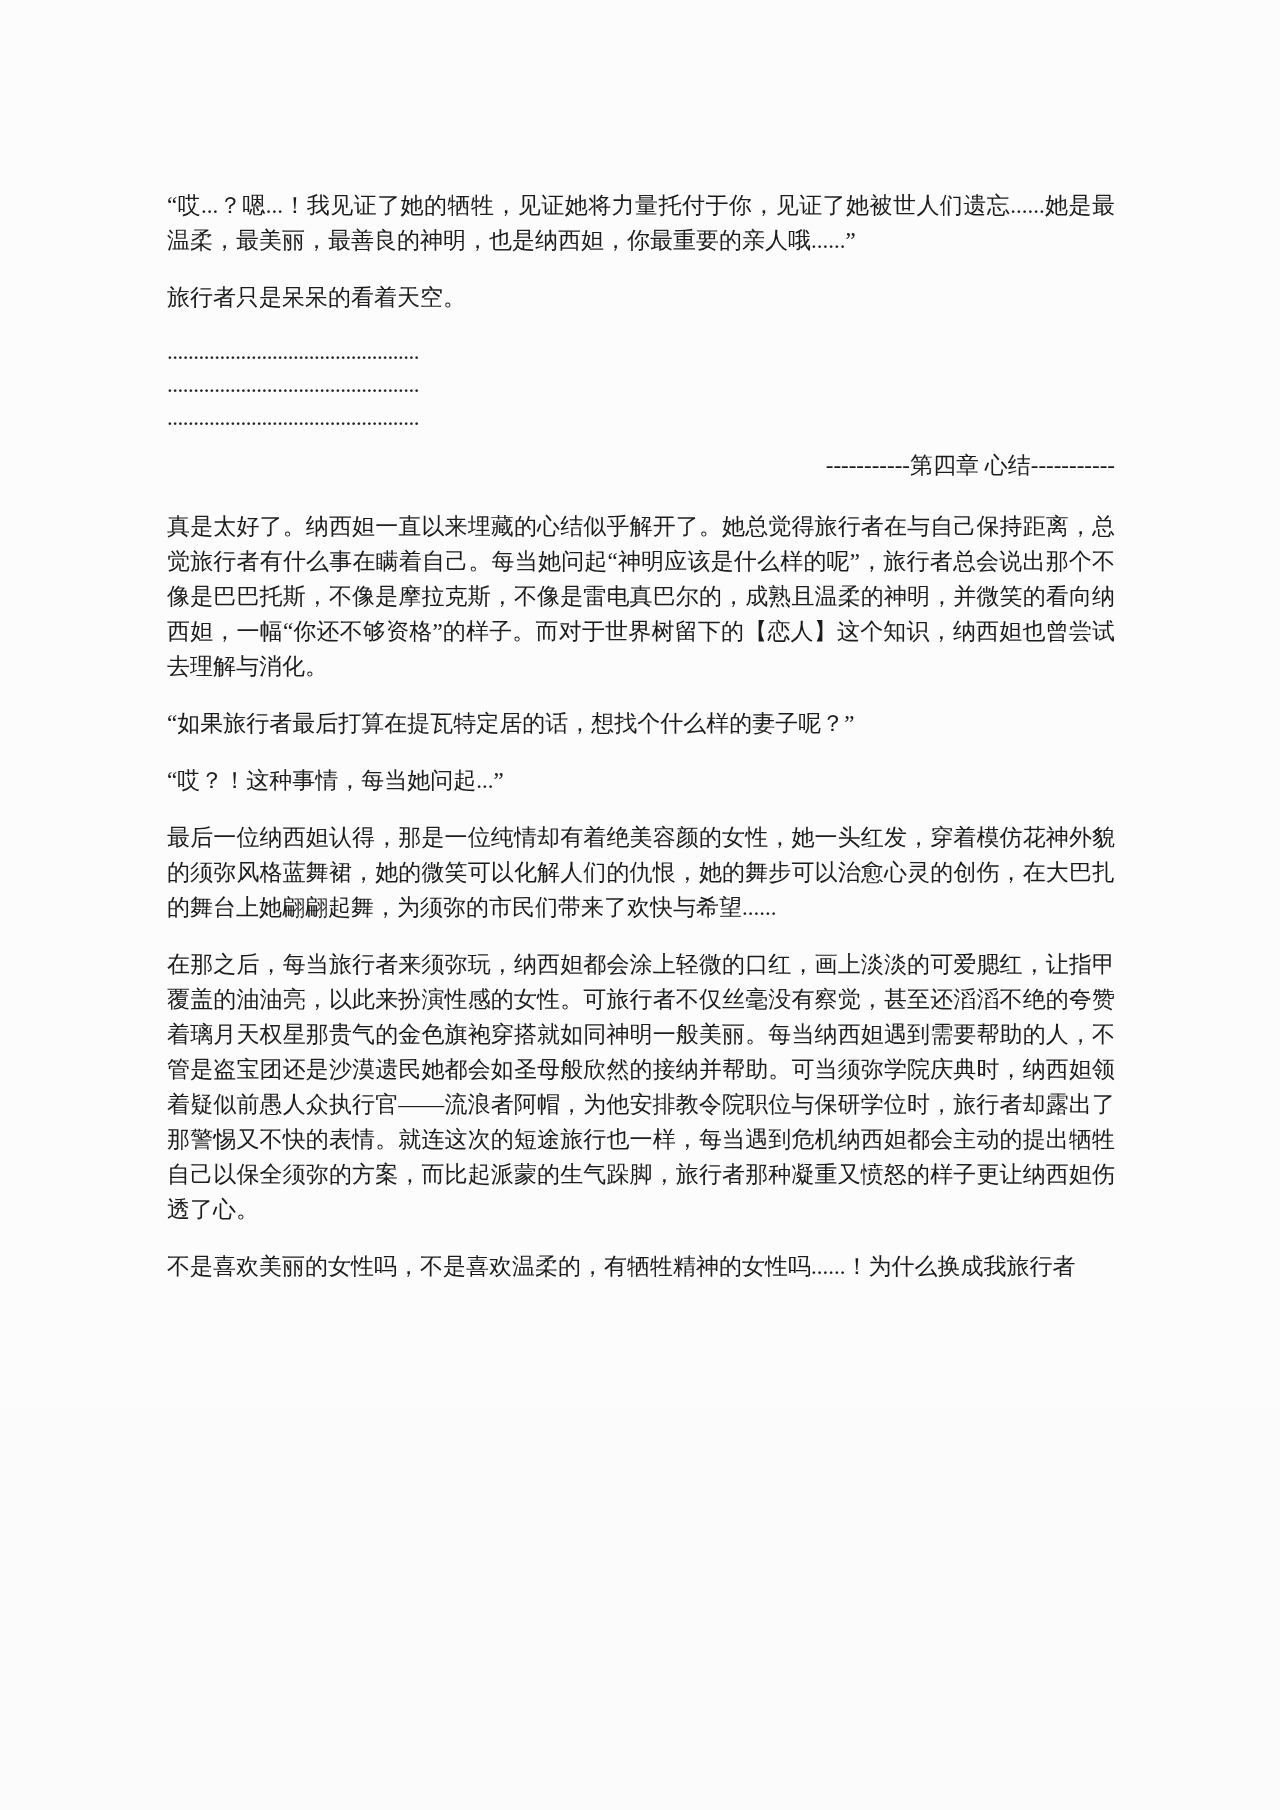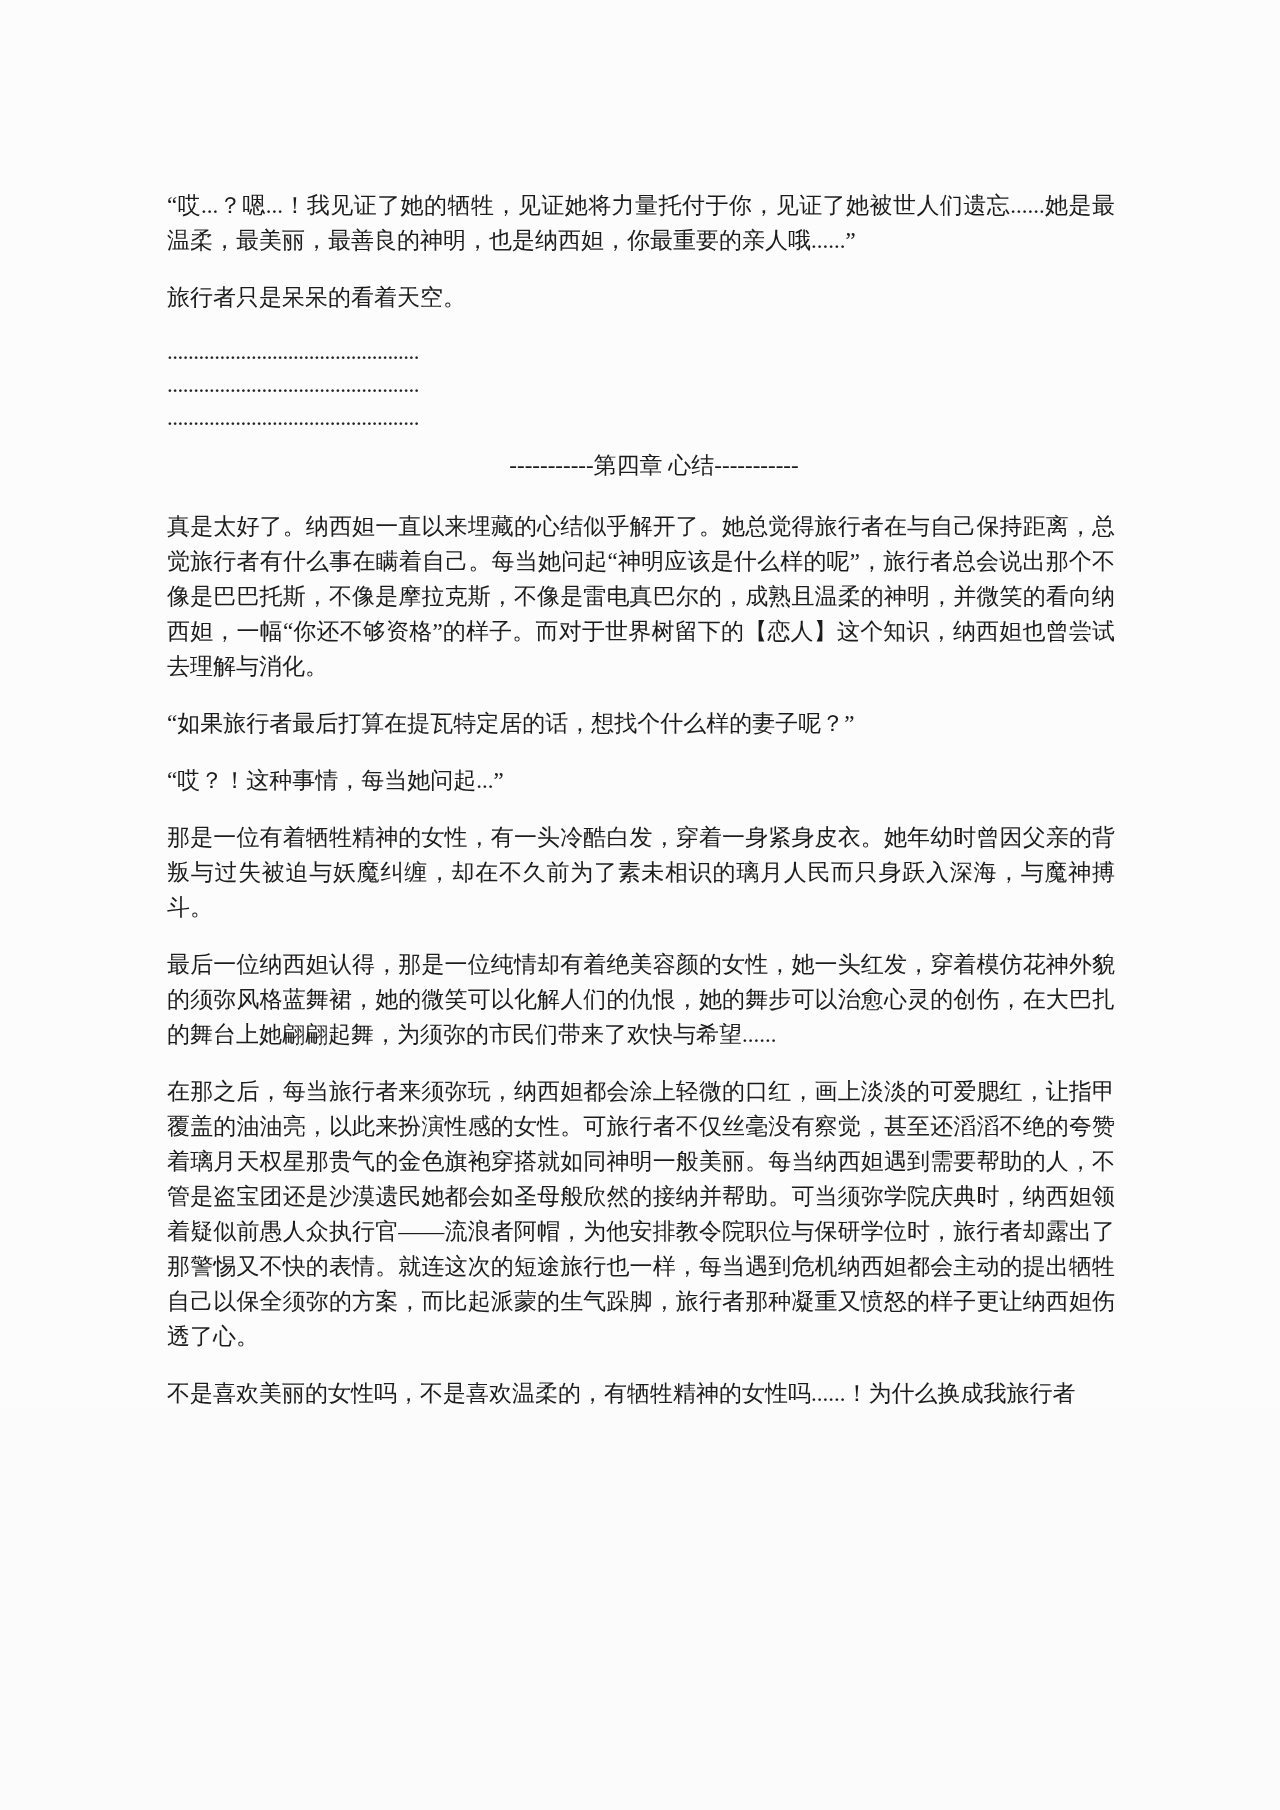--- a/index.html
+++ b/index.html
@@ -39,21 +39,21 @@
     letter-spacing: -0.5px;
     text-align: left;
     color: #232323;
   }
   .para.dots-last {
     margin-bottom: 14px;
   }
   .para.heading {
     padding-left: 26px;
     margin-bottom: 26px;
-    text-align: center;
+    text-align: right;
   }
   .pagenum {
     position: absolute;
     left: 144px;
     top: 1724px;
     font-family: Liberation Serif, serif;
     font-size: 27px;
     color: #161616;
   }
 </style>
@@ -64,19 +64,18 @@
   <div class="content">
     <p class="para">“哎...？嗯...！我见证了她的牺牲，见证她将力量托付于你，见证了她被世人们遗忘......她是最温柔，最美丽，最善良的神明，也是纳西妲，你最重要的亲人哦......”</p>
     <p class="para mb-sm">旅行者只是呆呆的看着天空。</p>
     <p class="para dots">................................................</p>
     <p class="para dots">................................................</p>
     <p class="para dots dots-last">................................................</p>
     <p class="para heading">-----------第四章 心结-----------</p>
     <p class="para">真是太好了。纳西妲一直以来埋藏的心结似乎解开了。她总觉得旅行者在与自己保持距离，总觉旅行者有什么事在瞒着自己。每当她问起“神明应该是什么样的呢”，旅行者总会说出那个不像是巴巴托斯，不像是摩拉克斯，不像是雷电真巴尔的，成熟且温柔的神明，并微笑的看向纳西妲，一幅“你还不够资格”的样子。而对于世界树留下的【恋人】这个知识，纳西妲也曾尝试去理解与消化。</p>
     <p class="para">“如果旅行者最后打算在提瓦特定居的话，想找个什么样的妻子呢？”</p>
     <p class="para">“哎？！这种事情，每当她问起...”</p>
-    <p class="para">那是一位有着牺牲精神的女性，有一头冷酷白发，穿着一身紧身皮衣。她年幼时曾因父亲的背叛与过失被迫与妖魔纠缠，却在不久前为了素未相识的璃月人民而只身跃入深海，与魔神搏斗。</p>
     <p class="para">最后一位纳西妲认得，那是一位纯情却有着绝美容颜的女性，她一头红发，穿着模仿花神外貌的须弥风格蓝舞裙，她的微笑可以化解人们的仇恨，她的舞步可以治愈心灵的创伤，在大巴扎的舞台上她翩翩起舞，为须弥的市民们带来了欢快与希望......</p>
     <p class="para">在那之后，每当旅行者来须弥玩，纳西妲都会涂上轻微的口红，画上淡淡的可爱腮红，让指甲覆盖的油油亮，以此来扮演性感的女性。可旅行者不仅丝毫没有察觉，甚至还滔滔不绝的夸赞着璃月天权星那贵气的金色旗袍穿搭就如同神明一般美丽。每当纳西妲遇到需要帮助的人，不管是盗宝团还是沙漠遗民她都会如圣母般欣然的接纳并帮助。可当须弥学院庆典时，纳西妲领着疑似前愚人众执行官——流浪者阿帽，为他安排教令院职位与保研学位时，旅行者却露出了那警惕又不快的表情。就连这次的短途旅行也一样，每当遇到危机纳西妲都会主动的提出牺牲自己以保全须弥的方案，而比起派蒙的生气跺脚，旅行者那种凝重又愤怒的样子更让纳西妲伤透了心。</p>
     <p class="para">不是喜欢美丽的女性吗，不是喜欢温柔的，有牺牲精神的女性吗......！为什么换成我旅行者</p>
   </div>
   <div class="pagenum">11</div>
 </div>
 
 </body></html>

